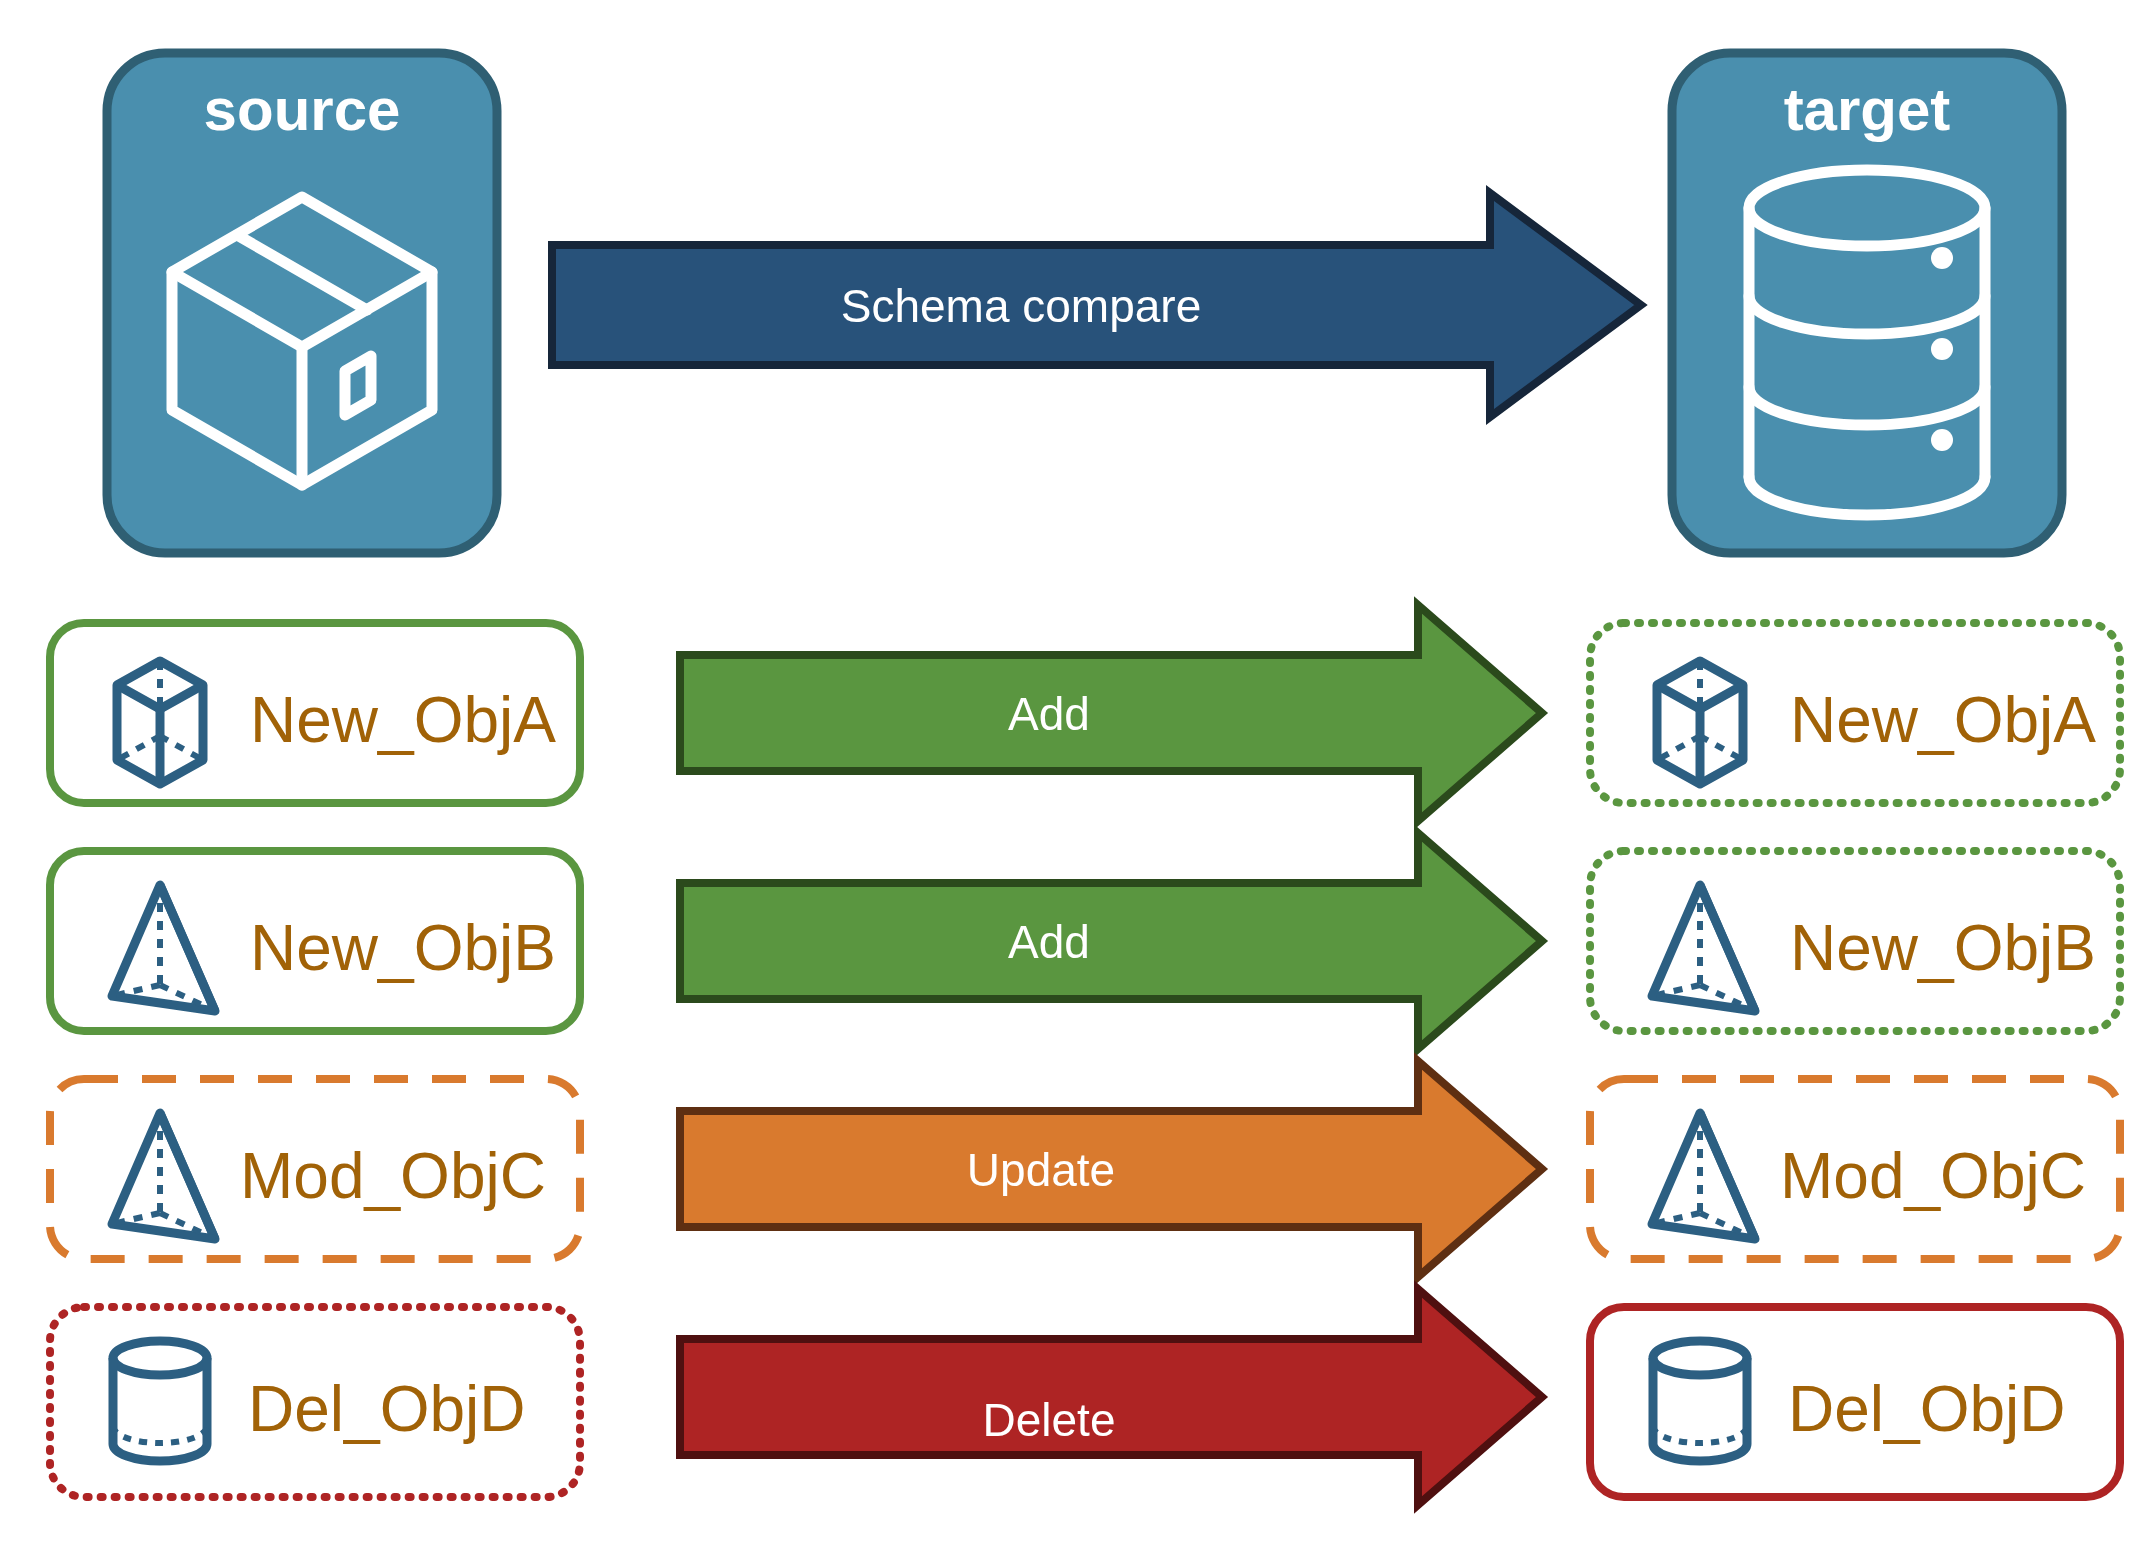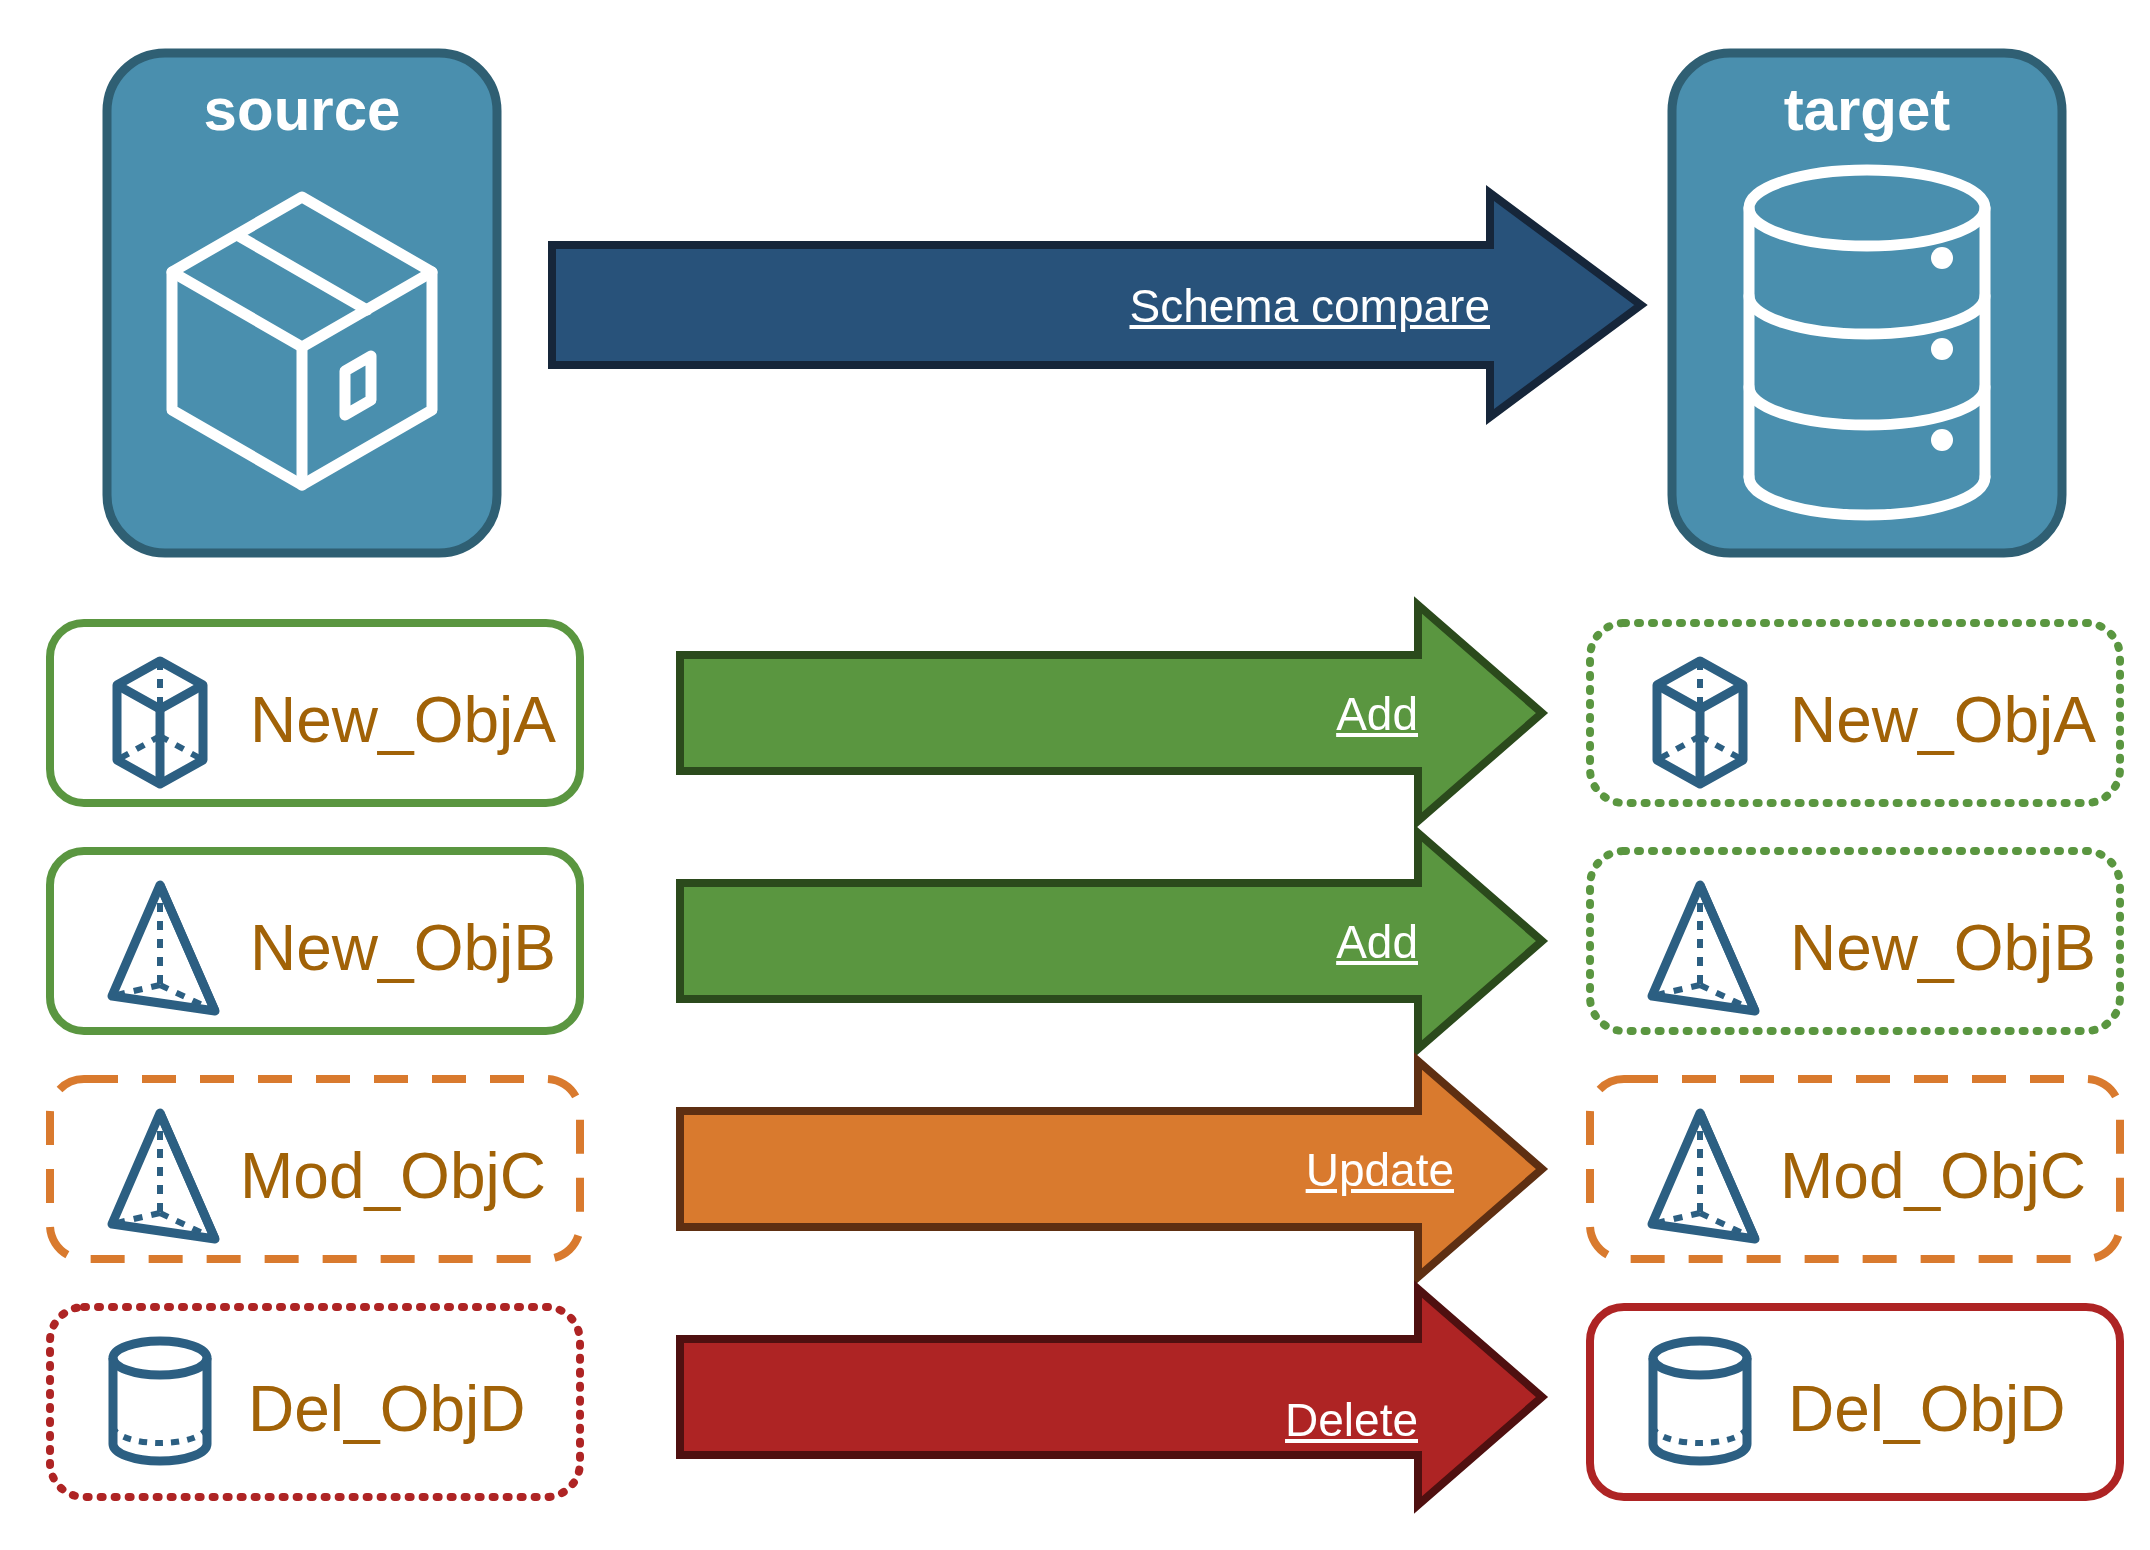--- a/index.html
+++ b/index.html
@@ -1,21 +1,21 @@
 <!DOCTYPE html>
 <html><head>
 <meta charset="utf-8">
 <style>
   html,body{margin:0;padding:0;background:#ffffff;}
   body{width:2150px;height:1550px;position:relative;overflow:hidden;
        font-family:"Liberation Sans",sans-serif;}
   #stage{position:absolute;left:0;top:0;width:1710px;height:1550px;}
   svg.layer{position:absolute;left:0;top:0;width:2150px;height:1550px;overflow:visible;}
-  .arrow-label{position:absolute;color:#ffffff;font-size:46px;text-align:right;
-               line-height:1;white-space:nowrap;text-decoration:underline;}
+  .arrow-label{position:absolute;color:#ffffff;font-size:46px;text-align:center;
+               line-height:1;white-space:nowrap;}
   .obj-label{position:absolute;color:#a16207;font-size:64px;line-height:1;
              white-space:nowrap;}
 </style>
 </head>
 <body>
 
 <div id="stage">
 
   <svg class="layer" viewBox="0 0 2150 1550">
 
@@ -149,21 +149,21 @@
         <path d="M1653 1444 A47 17 0 0 0 1747 1444"></path>
         <path d="M1653 1426 A47 17 0 0 0 1747 1426" stroke-dasharray="8 8" stroke-width="6"></path>
       </g>
     </g>
   </svg>
 
   <div class="arrow-label" style="left:552px; top:283px; width:938px;">Schema compare</div>
 
   <div class="arrow-label" style="left:680px; top:691px; width:738px;">Add</div>
   <div class="arrow-label" style="left:680px; top:919px; width:738px;">Add</div>
-  <div class="arrow-label" style="left:716px; top:1147px; width:738px;">Update</div>
+  <div class="arrow-label" style="left:672px; top:1147px; width:738px;">Update</div>
   <div class="arrow-label" style="left:680px; top:1375px; width:738px;margin-top:22px;">Delete</div>
 
   <div class="obj-label" style="left:250px; top:688px;">New_ObjA</div>
   <div class="obj-label" style="left:250px; top:916px;">New_ObjB</div>
   <div class="obj-label" style="left:240px; top:1144px;">Mod_ObjC</div>
   <div class="obj-label" style="left:248px; top:1377px;">Del_ObjD</div>
 
   <div class="obj-label" style="left:1790px; top:688px;">New_ObjA</div>
   <div class="obj-label" style="left:1790px; top:916px;">New_ObjB</div>
   <div class="obj-label" style="left:1780px; top:1144px;">Mod_ObjC</div>

